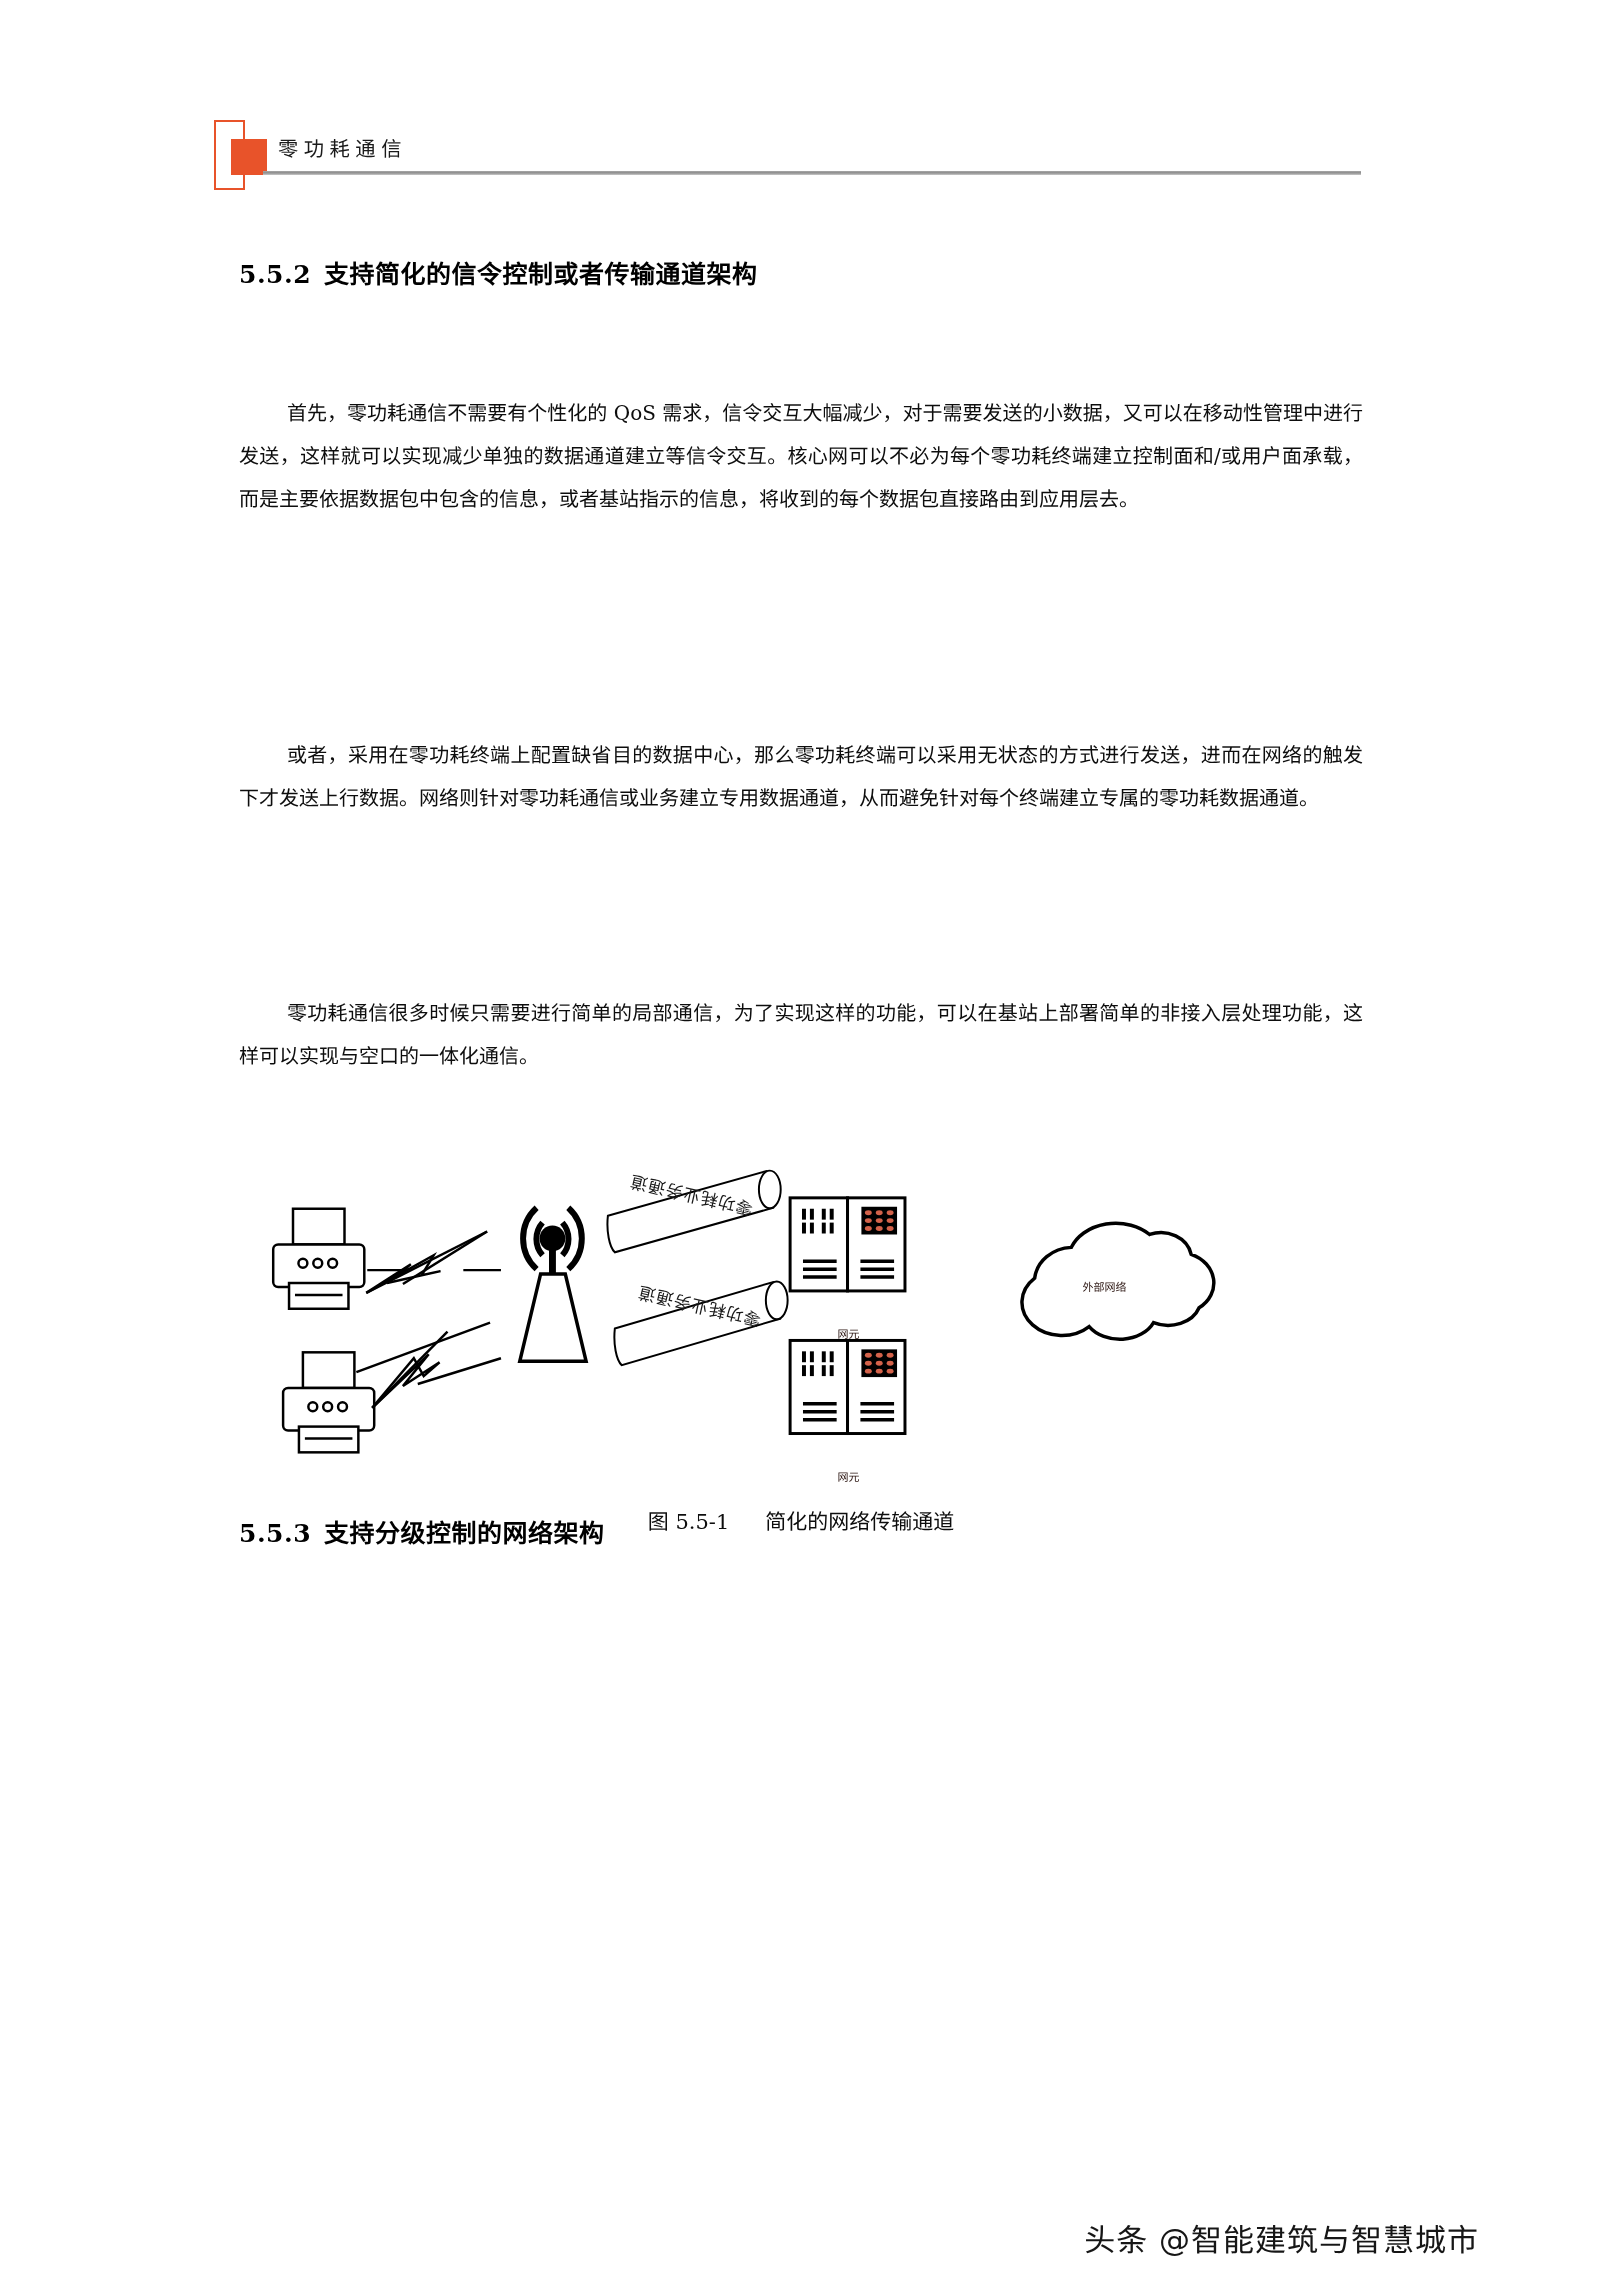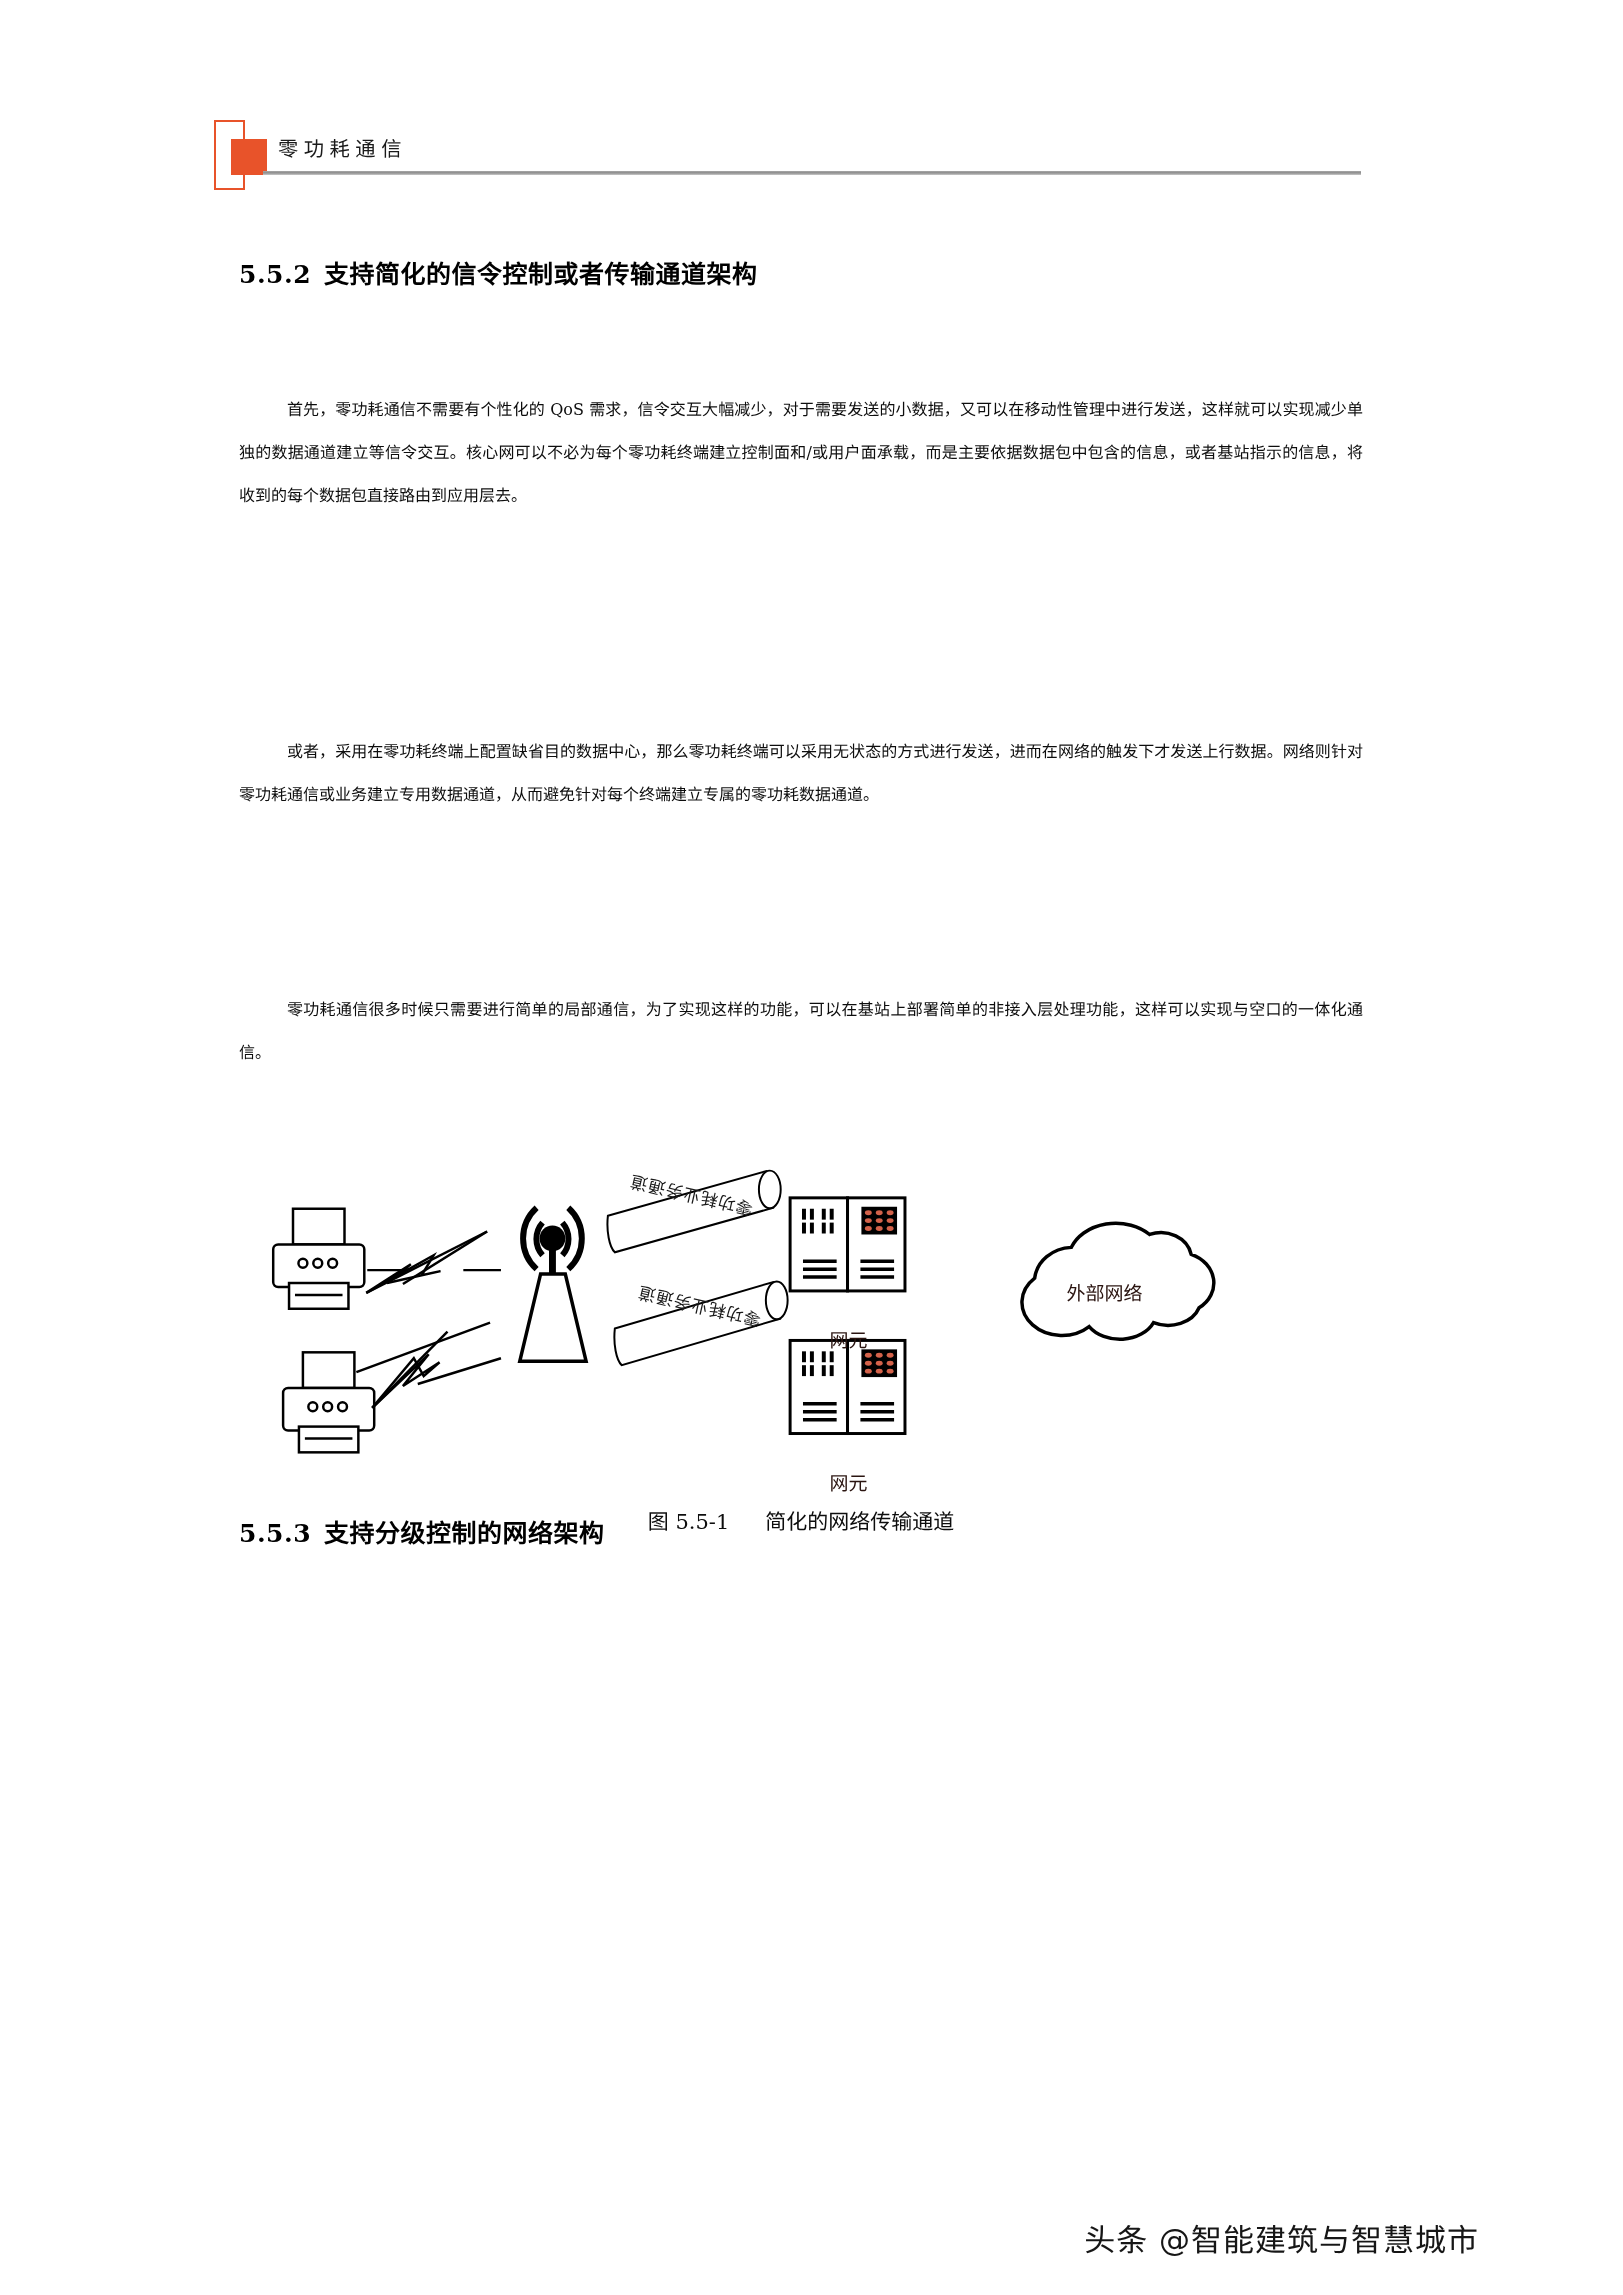--- a/index.html
+++ b/index.html
@@ -82,21 +82,21 @@
   }
   #heading-552 { left: 239px; top: 254px; }
   #heading-553 { left: 239px; top: 1513px; }
 
   
   .body-para {
     position: absolute;
     left: 239px;
     width: 1124px;
     font-family: "DejaVu Serif", "Liberation Serif", serif;
-    font-size: 16px;
+    font-size: 20px;
     line-height: 43px;
     text-align: justify;
     text-justify: inter-ideograph;
     text-indent: 48px;
     color: #0d0d0d;
   }
   #para-1 { top: 372px; }
   #para-2 { top: 714px; }
   #para-3 { top: 972px; }
   #para-4 { top: 1690px; }
@@ -126,21 +126,21 @@
     font-size: 21px;
     color: #0d0d0d;
     white-space: nowrap;
   }
   .fig-caption .cap-sep { display: inline-block; width: 36px; }
 
   
   .fig-label {
     position: absolute;
     font-family: "DejaVu Serif", "Liberation Serif", serif;
-    font-size: 19px;
+    font-size: 11px;
     color: #2a1410;
     white-space: nowrap;
     text-align: center;
   }
   #ne-label-1 { left: 550px; top: 244px; width: 119px; }
   #ne-label-2 { left: 550px; top: 387px; width: 119px; }
   #cloud-label { left: 791px; top: 197px; width: 149px; }
 
   
   .tube-text {

